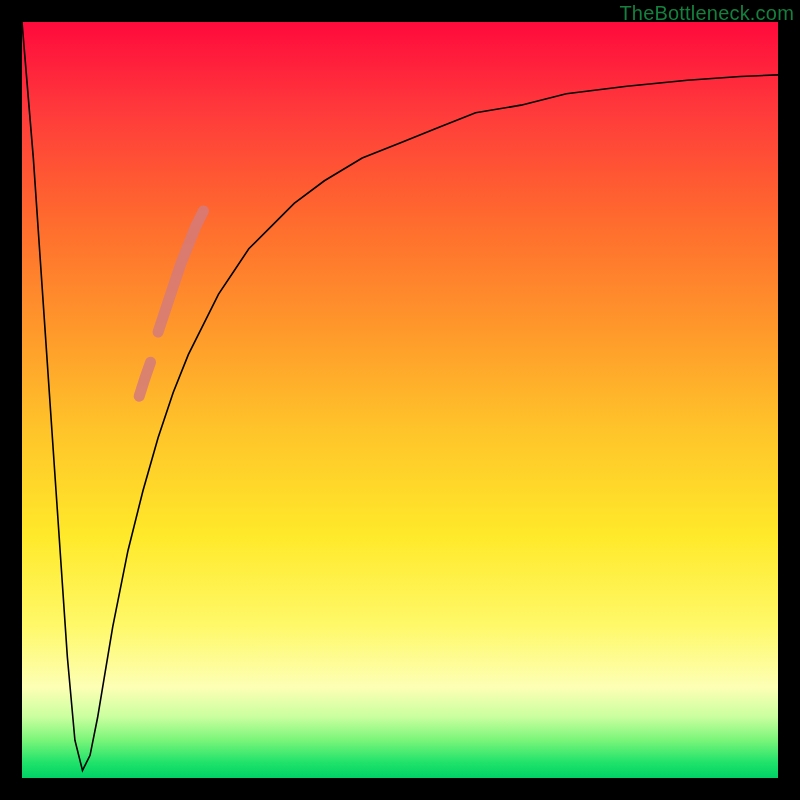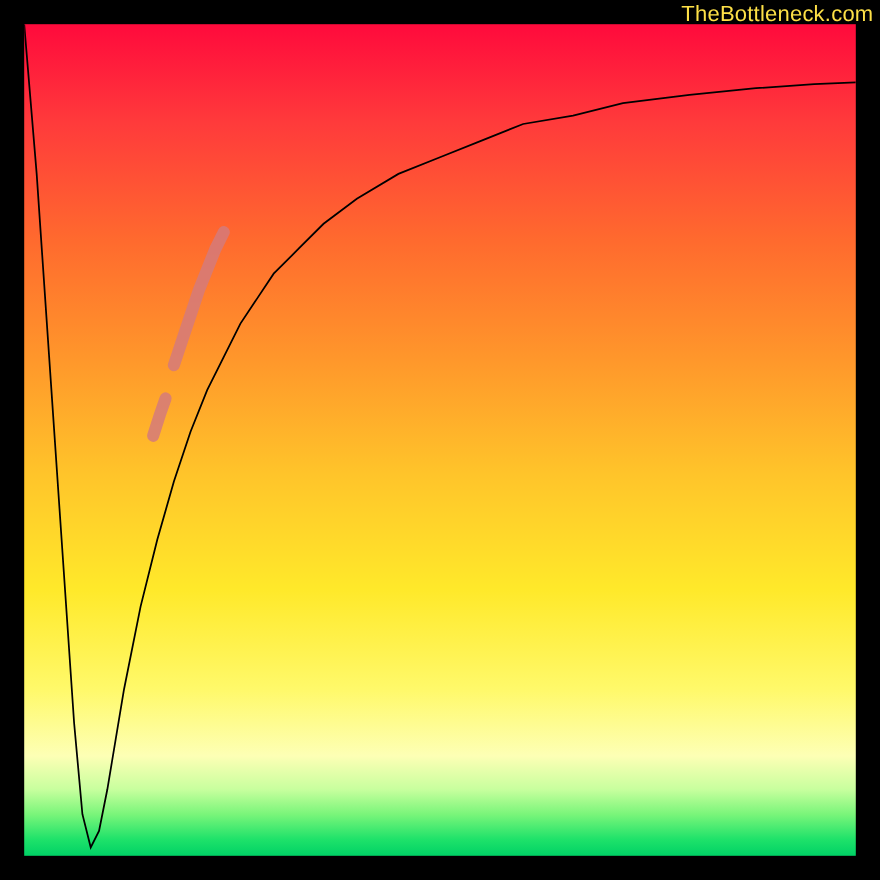--- a/index.html
+++ b/index.html
@@ -43,21 +43,21 @@
     left: 22px;
     top: 22px;
     width: 756px;
     height: 756px;
     pointer-events: none;
   }
   .watermark {
     position: absolute;
     top: 2px;
     right: 6px;
-    color: #fde047;
+    color: #15803d;
     font-size: 20px;
     font-weight: 500;
     letter-spacing: 0.2px;
     user-select: none;
   }
 </style>
 </head>
 <body>
 
 <div class="frame">

